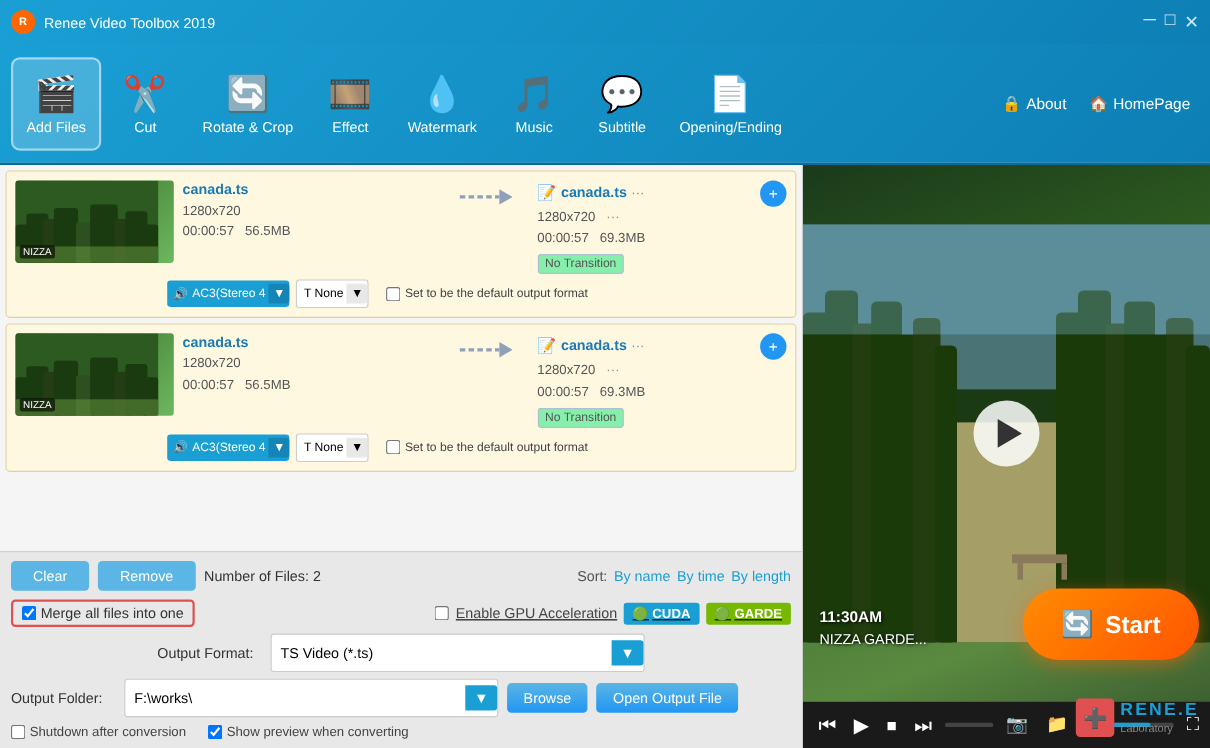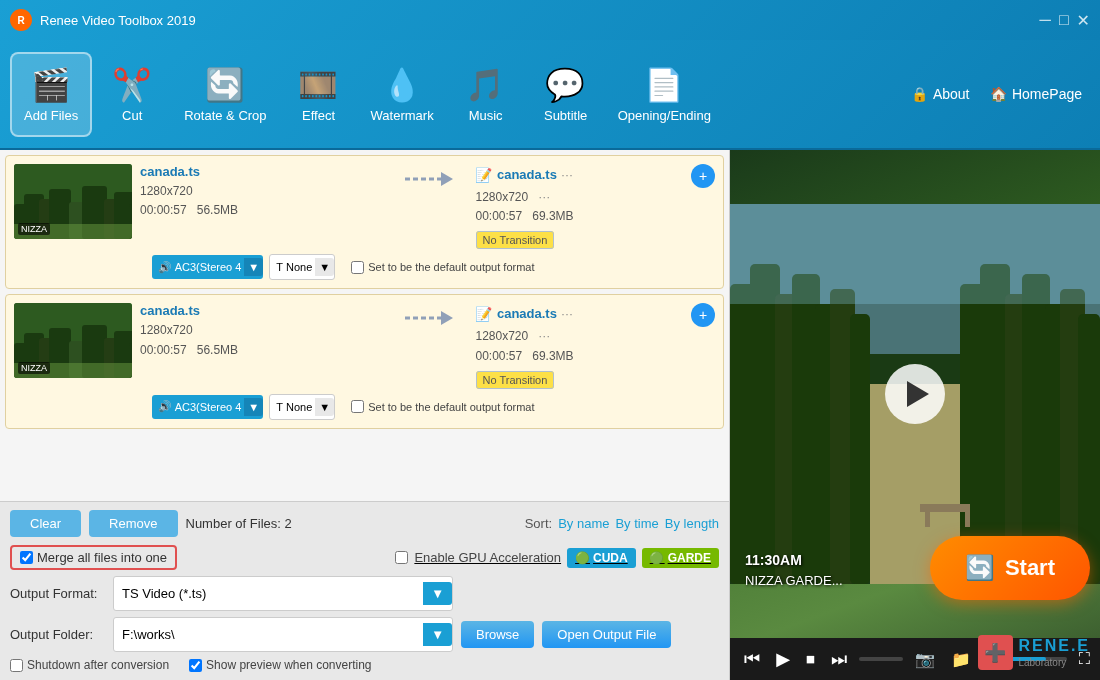--- a/index.html
+++ b/index.html
@@ -89,21 +89,21 @@
       border-radius: 4px;
       margin-bottom: 5px;
       padding: 8px;
     }
     .file-item-top {
       display: flex;
       align-items: flex-start;
       gap: 8px;
     }
     .file-thumbnail {
-      width: 118px;
+      width: 144px;
       height: 75px;
       background: linear-gradient(135deg, #2d5a27, #4a8a3a, #6db85f);
       border-radius: 3px;
       position: relative;
       overflow: hidden;
       flex-shrink: 0;
     }
     .file-thumbnail-overlay {
       position: absolute;
       bottom: 4px;
@@ -128,21 +128,21 @@
       padding: 0 15px;
       color: #90a0b0;
       font-size: 28px;
     }
     .output-info {
       flex: 1;
     }
     .output-info .filename { font-weight: bold; font-size: 13px; color: #1a7ab5; margin-bottom: 3px; display: flex; align-items: center; gap: 4px; }
     .output-info .filedetails { color: #555; font-size: 12px; line-height: 1.6; }
     .transition-badge {
-      background: #fde047;
+      background: #86efac;
       border: 1px solid #b0c0d0;
       color: #555;
       font-size: 11px;
       padding: 2px 6px;
       border-radius: 3px;
     }
     .add-btn {
       width: 24px; height: 24px;
       background: #2196F3;
       color: white;
@@ -273,20 +273,21 @@
       font-size: 12px;
       font-weight: bold;
     }
     .gpu-badge.nvenc { background: #76b900; }
 
     .bottom-row3 {
       display: flex;
       align-items: center;
       gap: 8px;
       margin-bottom: 6px;
+      justify-content: center;
     }
     .field-label { font-size: 13px; color: #333; min-width: 95px; }
     .format-select {
       flex: 0 0 340px;
       display: flex;
       align-items: center;
       background: white;
       border: 1px solid #ccc;
       border-radius: 3px;
       padding: 5px 8px;

